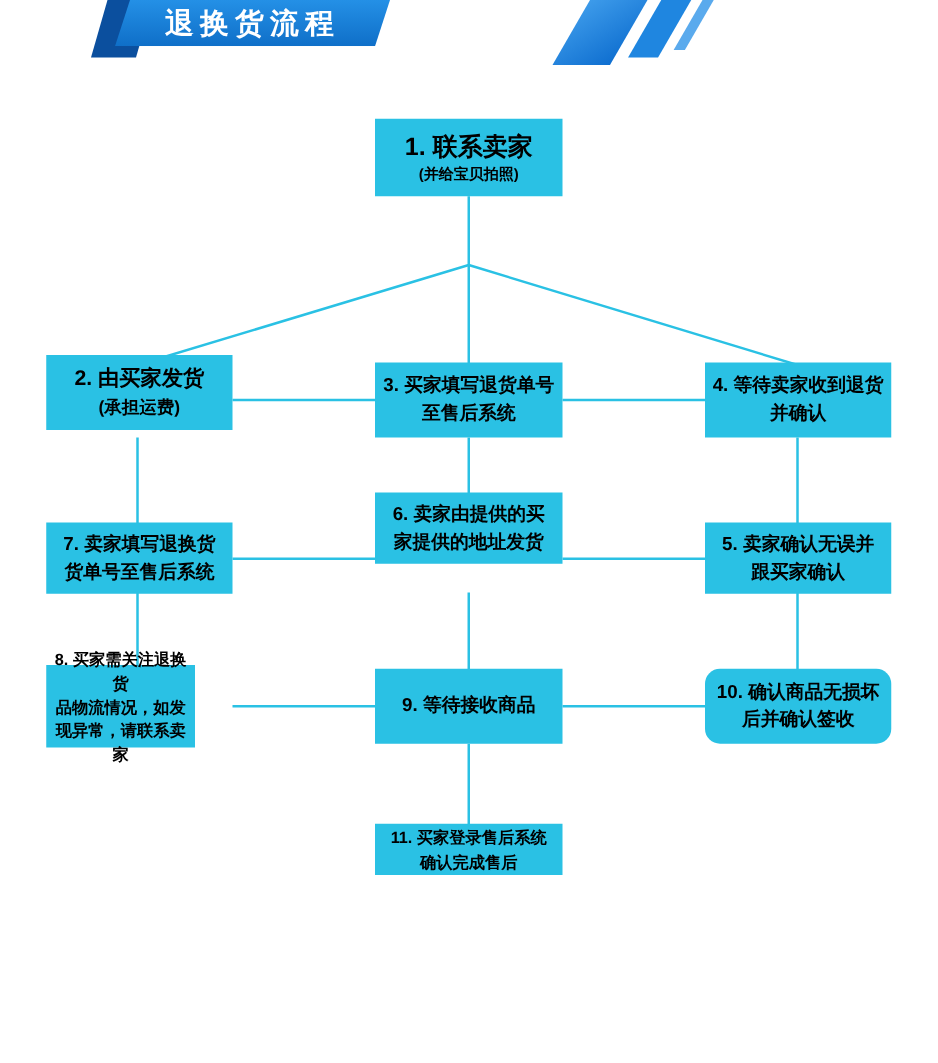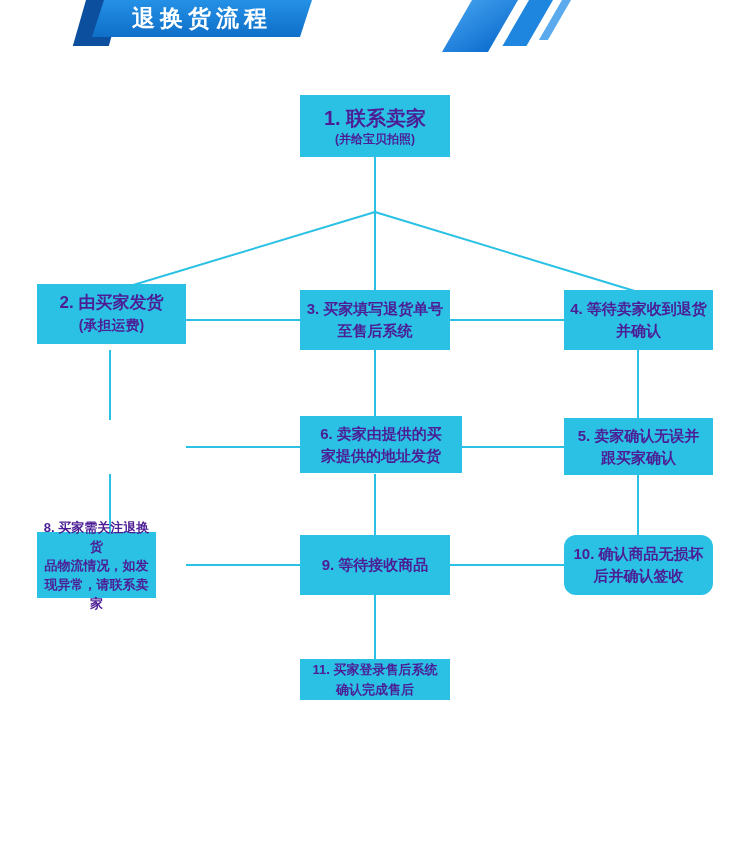--- a/index.html
+++ b/index.html
@@ -30,34 +30,34 @@
   .stripe { position:absolute; top:0; transform:skewX(-30deg); transform-origin:top; z-index:1; }
   .s1 { left:472px; width:46px; height:52px; background:linear-gradient(135deg,#3d9bea,#0f6fd0); }
   .s2 { left:529px; width:24px; height:46px; background:#1f86e0; }
   .s3 { left:562px; width:9px;  height:40px; background:#5aaaed; }
 
   
   .connectors { position:absolute; left:0; top:0; width:750px; height:850px; z-index:0; pointer-events:none; }
   .connectors line, .connectors polyline { stroke:#2ac1e4; stroke-width:2; fill:none; }
 
   .box {
-    position:absolute; z-index:1; background:#2ac1e4; color:#4c1d95;
+    position:absolute; z-index:1; background:#2ac1e4; color:#000000;
     display:flex; flex-direction:column; align-items:center; justify-content:center;
     text-align:center; font-weight:bold; font-size:15px; line-height:22px; padding:4px 6px;
   }
   .b1  { left:300px; top:95px;  width:150px; height:62px; }
   .b1 .t1 { font-size:20px; line-height:26px; }
   .b1 .t2 { font-size:12px; line-height:16px; }
   .b2  { left:37px;  top:284px; width:149px; height:60px; }
   .b2 .t1 { font-size:17px; }
   .b2 .t2 { font-size:14px; }
   .b3  { left:300px; top:290px; width:150px; height:60px; }
   .b4  { left:564px; top:290px; width:149px; height:60px; }
   .b7  { left:37px;  top:418px; width:149px; height:57px; }
-  .b6  { left:300px; top:416px; width:162px; height:57px; }
+  .b6  { left:300px; top:394px; width:150px; height:57px; }
   .b5  { left:564px; top:418px; width:149px; height:57px; }
   .b8  { left:37px;  top:532px; width:119px; height:66px; font-size:13px; line-height:19px; }
   .b9  { left:300px; top:535px; width:150px; height:60px; }
   .b10 { left:564px; top:535px; width:149px; height:60px;border-radius:12px; }
   .b11 { left:300px; top:659px; width:150px; height:41px; font-size:13px; line-height:20px; }
 </style>
 </head>
 <body>
 
 <div class="page">
@@ -110,20 +110,24 @@
   <div class="box b3">
     <span>3. 买家填写退货单号</span>
     <span>至售后系统</span>
   </div>
 
   <div class="box b4">
     <span>4. 等待卖家收到退货</span>
     <span>并确认</span>
   </div>
 
+  <div class="box b7">
+    <span>7. 卖家填写退换货</span>
+    <span>货单号至售后系统</span>
+  </div>
 
   <div class="box b6">
     <span>6. 卖家由提供的买</span>
     <span>家提供的地址发货</span>
   </div>
 
   <div class="box b5">
     <span>5. 卖家确认无误并</span>
     <span>跟买家确认</span>
   </div>

